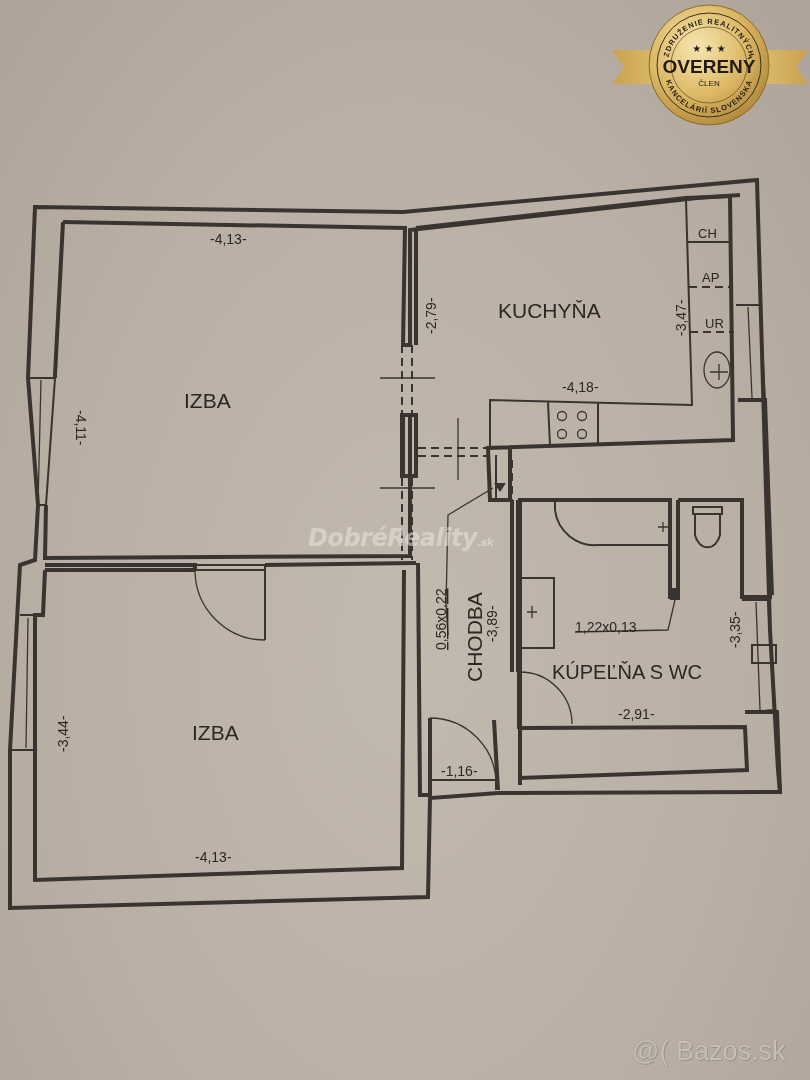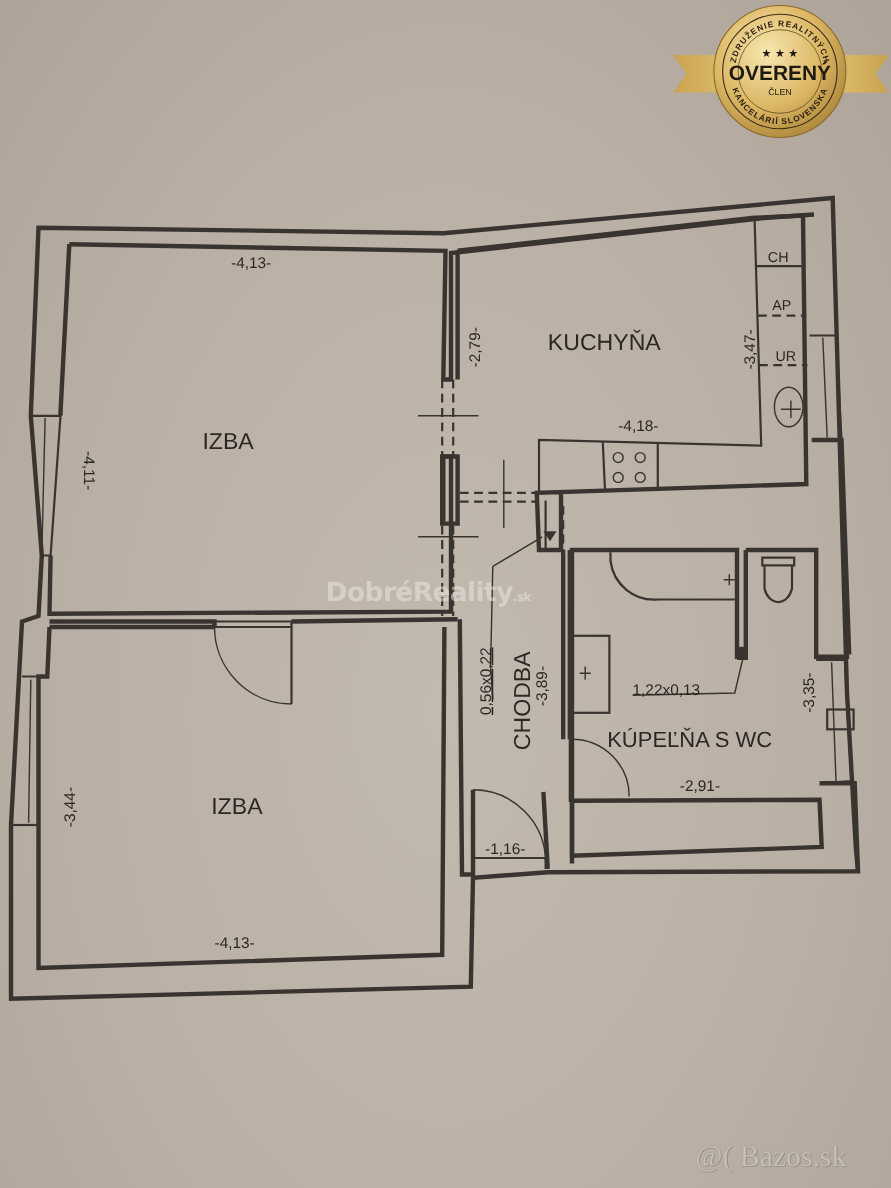--- a/index.html
+++ b/index.html
@@ -6,23 +6,23 @@
   body { width:810px; height:1080px; overflow:hidden; background:#bab0a6; position:relative; font-family:"Liberation Sans", sans-serif; }
   .bg { position:absolute; inset:0; background: radial-gradient(ellipse at 50% 60%, #c2b9af 0%, #b9afa5 60%, #ada398 100%); }
   svg.plan { position:absolute; left:0; top:0; }
   .wall { fill:none; stroke:#3a3430; stroke-width:4; stroke-linejoin:miter; }
   .thin { fill:none; stroke:#3a3430; stroke-width:2; }
   .hair { fill:none; stroke:#3a3430; stroke-width:1.3; }
   .dash { fill:none; stroke:#3a3430; stroke-width:2; stroke-dasharray:8 5; }
   .lbl { fill:#2c2724; font-family:"Liberation Sans", sans-serif; }
   .badge { position:absolute; left:648px; top:4px; width:122px; height:122px; }
   .ribbon { position:absolute; left:612px; top:46px; width:196px; height:42px; }
-  .wm-dobre { position:absolute; left:296px; top:524px; font-family:"DejaVu Sans", sans-serif; font-weight:bold; font-size:24px; color:rgba(235,230,222,0.55); letter-spacing:-0.5px; }
+  .wm-dobre { position:absolute; left:308px; top:524px; font-family:"DejaVu Sans", sans-serif; font-weight:bold; font-size:24px; color:rgba(235,230,222,0.55); letter-spacing:-0.5px;font-style:italic; }
   .wm-dobre small { font-size:11px; }
-  .wm-bazos { position:absolute; left:632px; top:1036px; font-family:Liberation Serif, serif; font-size:27px; color:rgba(205,198,190,0.9); text-shadow: 0 0 1px #8a8178, 1px 1px 0 #9e958b; }
+  .wm-bazos { position:absolute; left:632px; top:1036px; font-family:Liberation Sans, sans-serif; font-size:27px; color:rgba(205,198,190,0.9); text-shadow: 0 0 1px #8a8178, 1px 1px 0 #9e958b; }
 </style>
 </head>
 <body>
 
 <div class="bg"></div>
 
 <svg class="plan" width="810" height="1080" viewBox="0 0 810 1080">
 
   <g>
     <path class="wall" d="M35,207 L403,212 L757,180 L770,630 L778,770 L780,792 L498,793 L430,798 L428,897 L10,908 L10,750 L20,565 L35,560 L38,505 L28,378 Z"></path>

